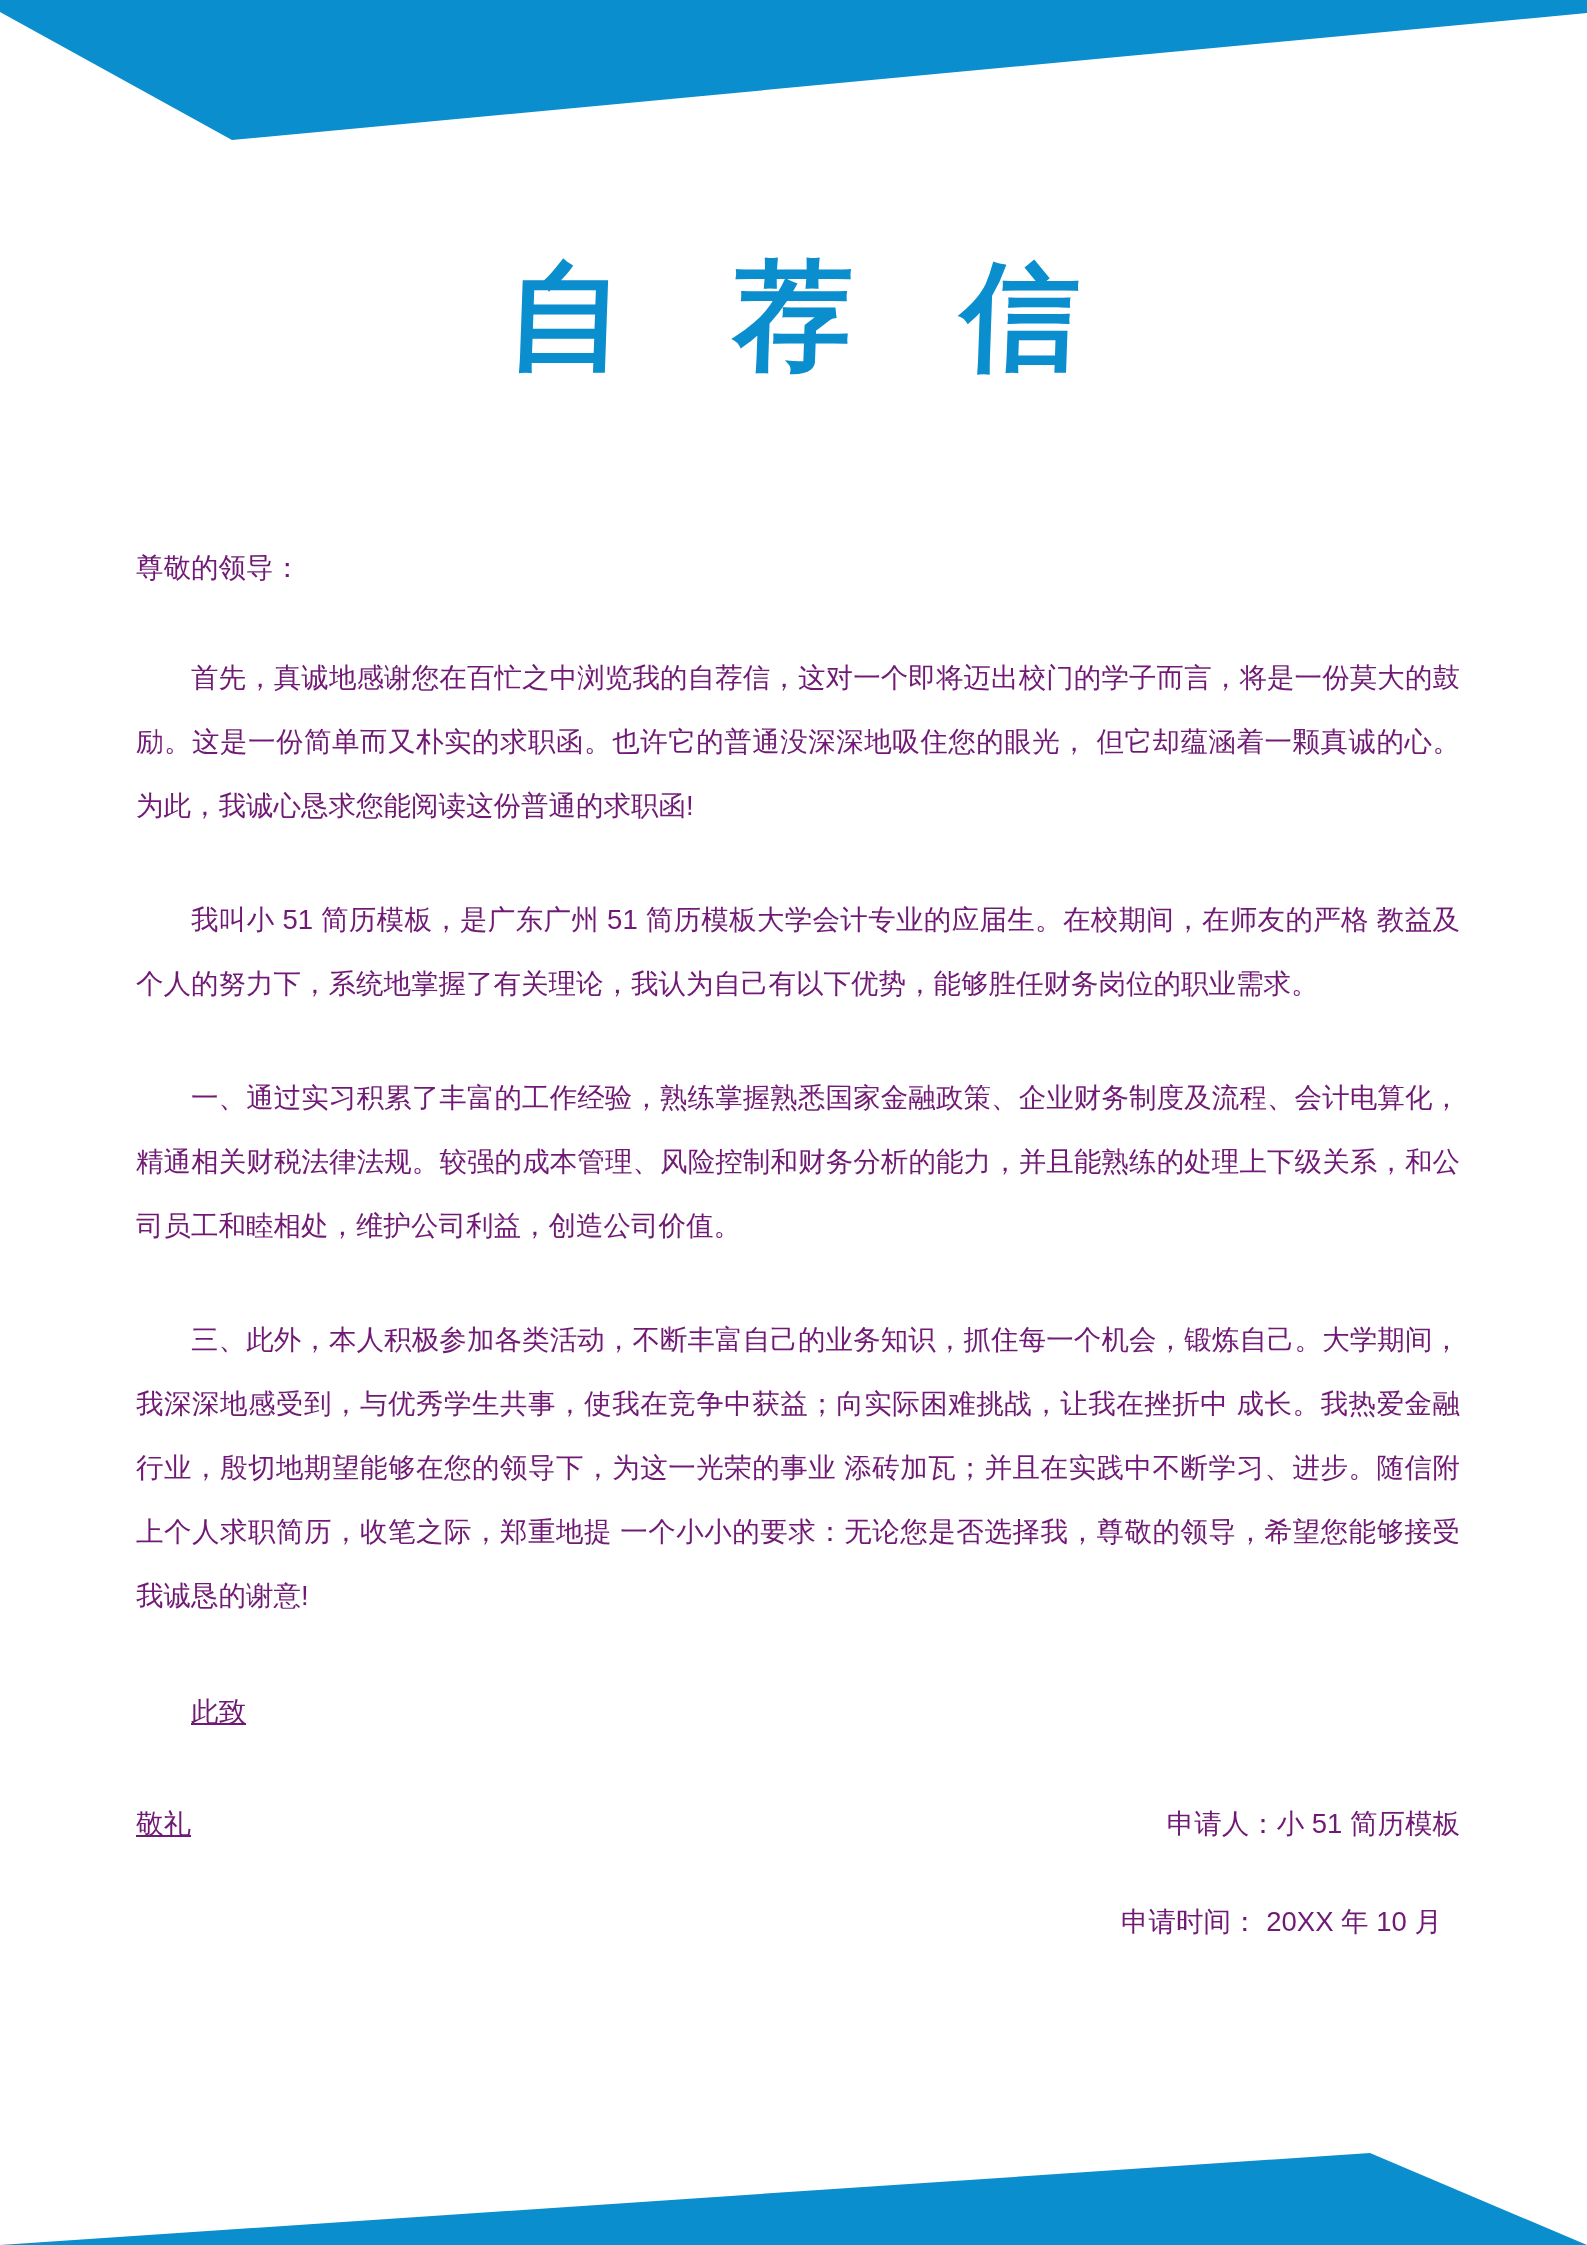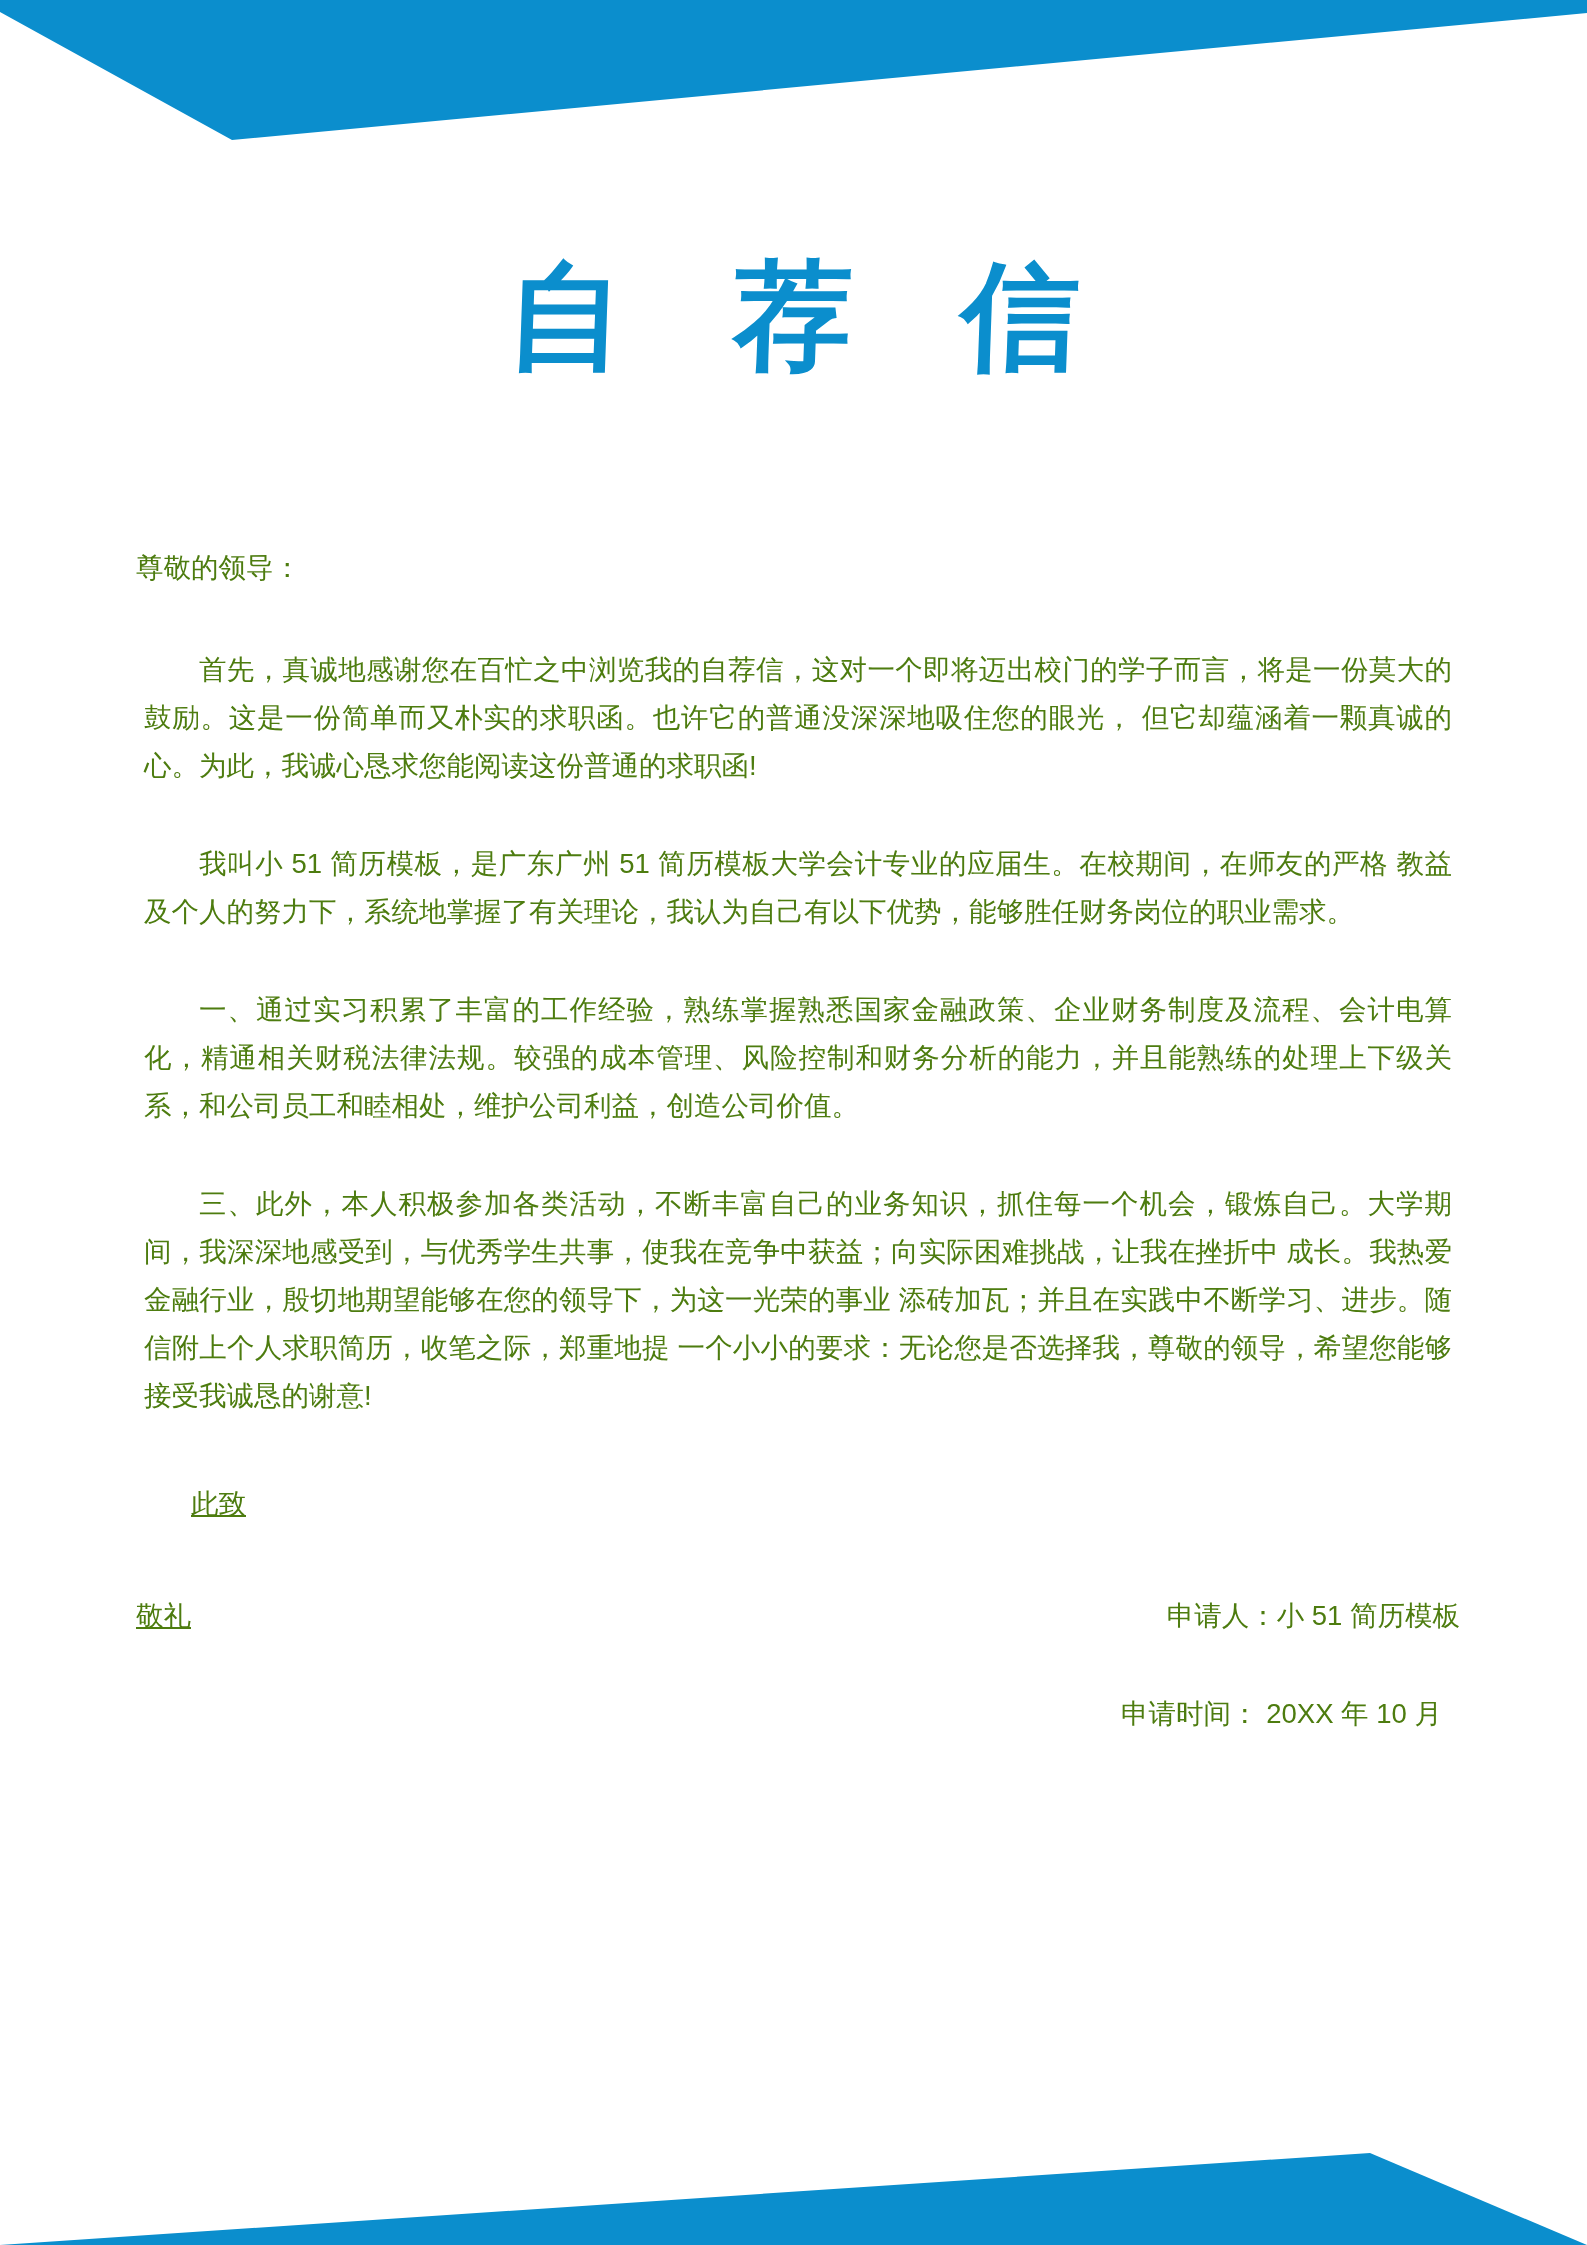--- a/index.html
+++ b/index.html
@@ -58,41 +58,41 @@
     transform: skewX(-2deg);
     margin: 0;
   }
 
   
   .letter {
     position: absolute;
     top: 540px;
     left: 136px;
     width: 1324px;
-    color: #4d7c0f;
+    color: #701a75;
     font-size: 27.5px;
     line-height: 54px;
     text-align: justify;
     text-justify: inter-ideograph;
   }
 
   .salutation {
     margin: 0 0 0 0;
     line-height: 56px;
   }
   .greeting {
     margin: 0;
     line-height: 56px;
     text-indent: 2em;
   }
 
   p.para {
-    margin: 8px;
+    margin: 0;
     text-indent: 2em;
-    line-height: 48px;
+    line-height: 64px;
   }
   p.para.gap-lg { margin-top: 50px; }
 
   .closing-block {
     margin-top: 56px;
   }
   .closing-cici {
     margin: 0;
     text-indent: 2em;
     line-height: 56px;

